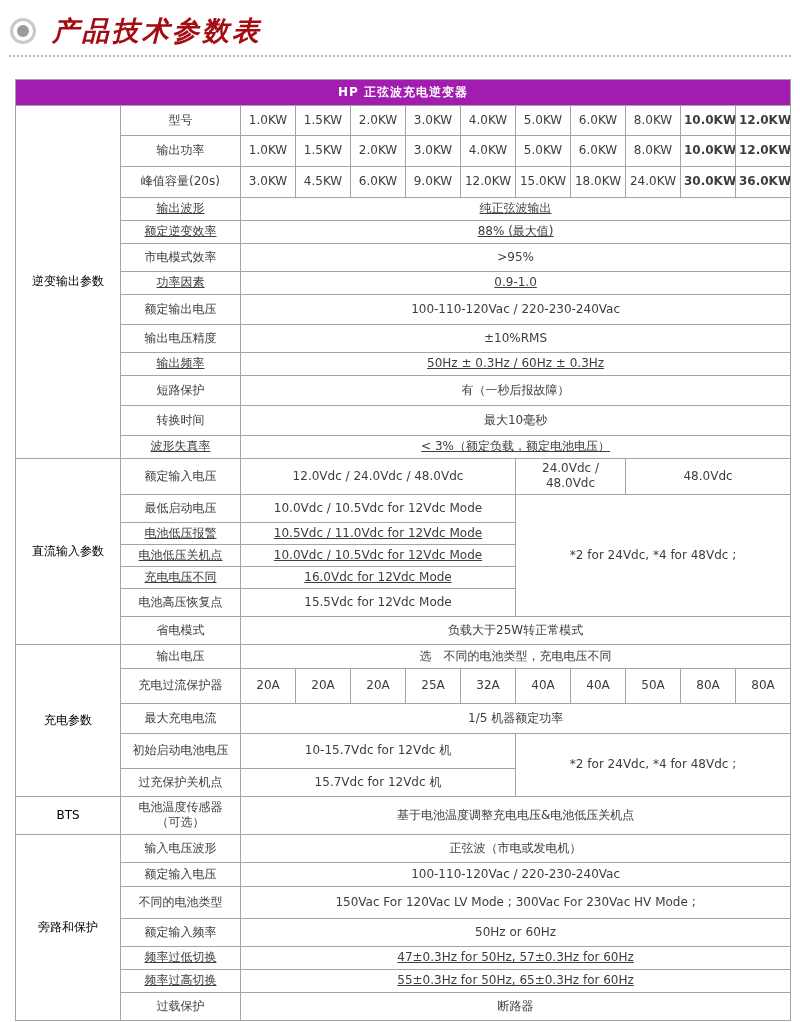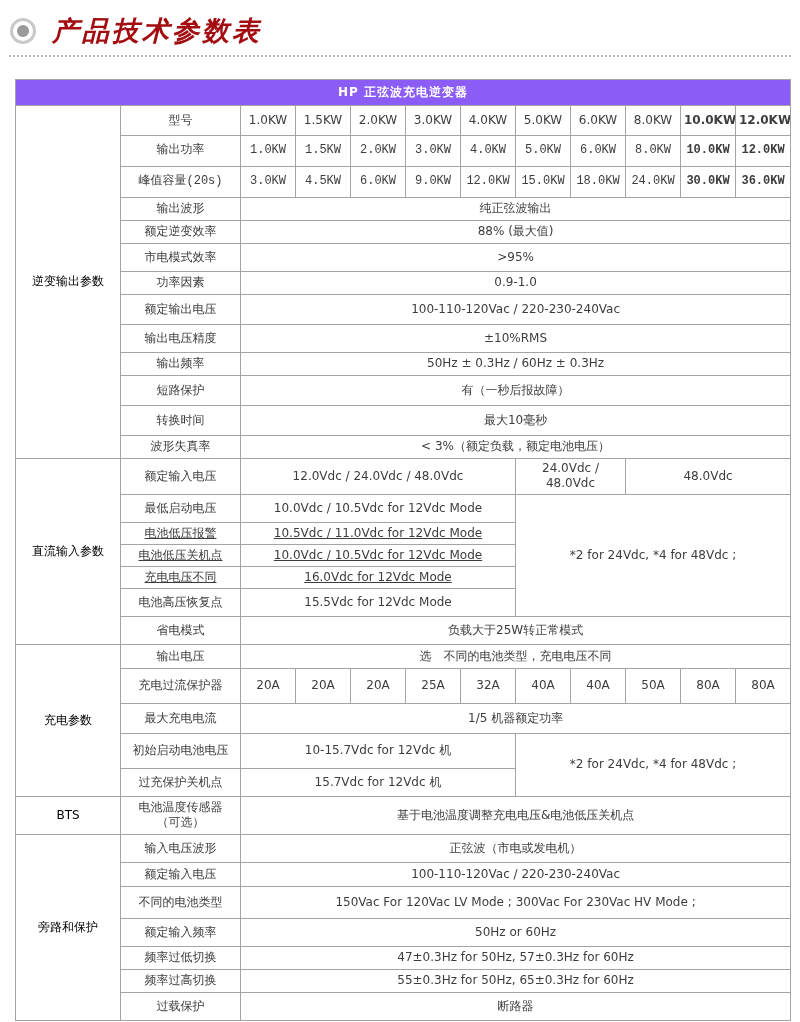--- a/index.html
+++ b/index.html
@@ -55,39 +55,39 @@
   table.spec th, table.spec td {
     border: 1px solid #a6a3a3;
     font-size: 12px;
     line-height: 1.25;
     text-align: center;
     vertical-align: middle;
     padding: 1px 3px;
     overflow: hidden;
   }
   th.hdr {
-    background: #8b5cf6;
+    background: #a21caf;
     color: #ffffff;
     font-size: 15px;
     font-weight: bold;
     letter-spacing: 1px;
     height: 23px;
     border: 1px solid #8c0e10;
   }
   td.sec { font-size: 13px; color: #000000; }
   td.lbl {
     text-align: left;
     padding-left: 9px;
     font-size: 13px;
   }
   td.pre { white-space: pre-line; }
   td.b { font-weight: bold; }
 
-  tr.h22 { height: 22px; text-decoration: underline; } tr.h23 { height: 23px; } tr.h24 { height: 24px; }
-  tr.h28 { height: 28px; } tr.h30 { height: 30px; } tr.h31 { height: 31px; font-family: Liberation Mono, monospace; }
+  tr.h22 { height: 22px; text-decoration: underline; } tr.h23 { height: 23px; text-decoration: underline; } tr.h24 { height: 24px; }
+  tr.h28 { height: 28px; } tr.h30 { height: 30px; } tr.h31 { height: 31px; }
   tr.h32 { height: 32px; } tr.h35 { height: 35px; } tr.h36 { height: 36px; }
   tr.h38 { height: 38px; }
 </style>
 </head>
 <body>
 
 <div class="page">
 
   <div class="title-bar">
     <span class="bullet">

